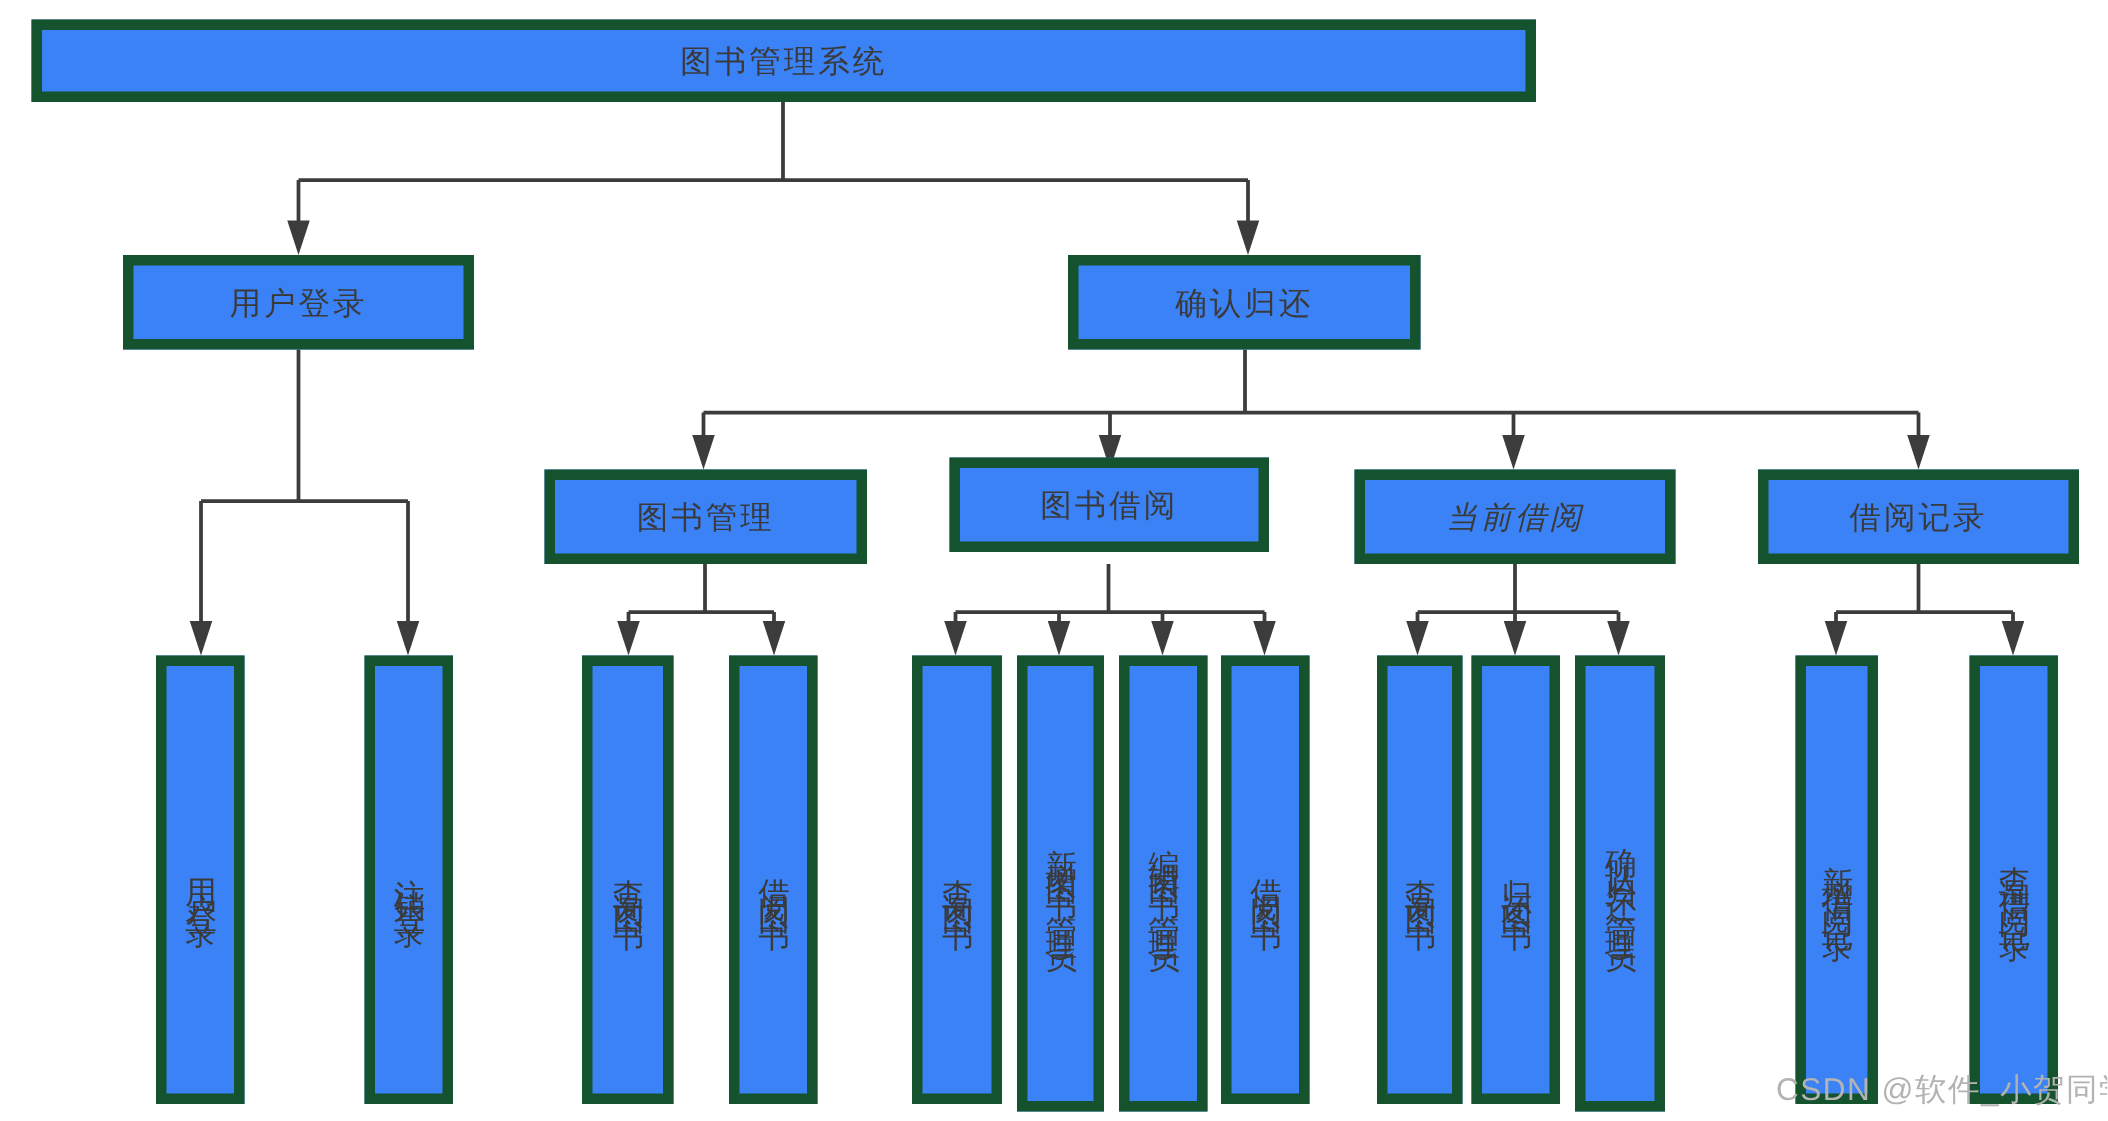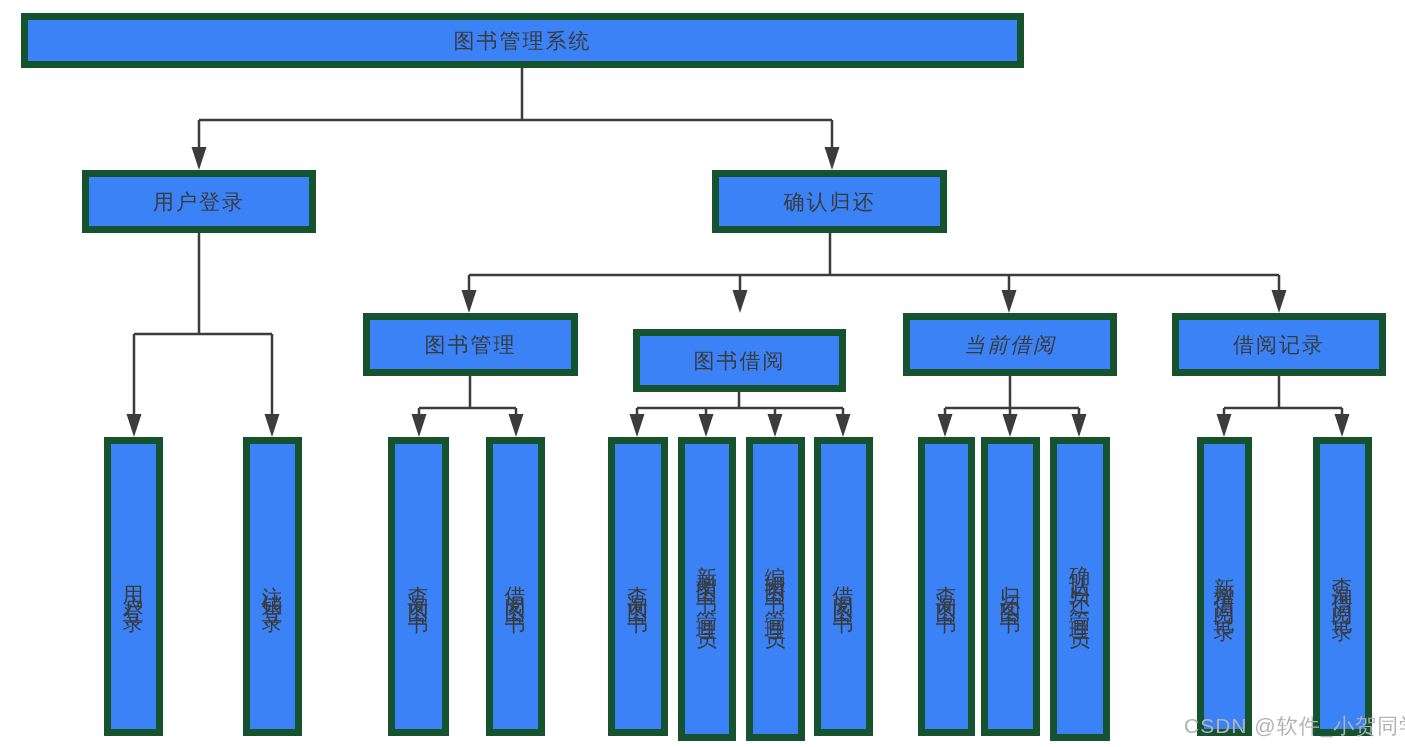--- a/index.html
+++ b/index.html
@@ -111,21 +111,21 @@
   <div class="node hnode" style="left:82px; top:170px; width:234px; height:63px;">
     <span class="lbl">用户登录</span>
   </div>
   <div class="node hnode" style="left:712px; top:170px; width:235px; height:63px;">
     <span class="lbl">确认归还</span>
   </div>
 
   <div class="node hnode" style="left:363px; top:313px; width:215px; height:63px;">
     <span class="lbl">图书管理</span>
   </div>
-  <div class="node hnode" style="left:633px; top:329px; width:213px; height:63px;">
+  <div class="node hnode" style="left:633px; top:305px; width:213px; height:63px;">
     <span class="lbl">图书借阅</span>
   </div>
   <div class="node hnode" style="left:903px; top:313px; width:214px; height:63px;font-style:italic;">
     <span class="lbl">当前借阅</span>
   </div>
   <div class="node hnode" style="left:1172px; top:313px; width:214px; height:63px;">
     <span class="lbl">借阅记录</span>
   </div>
 
   <div class="node vnode" style="left:104px; top:437px; width:59px; height:299px;">

